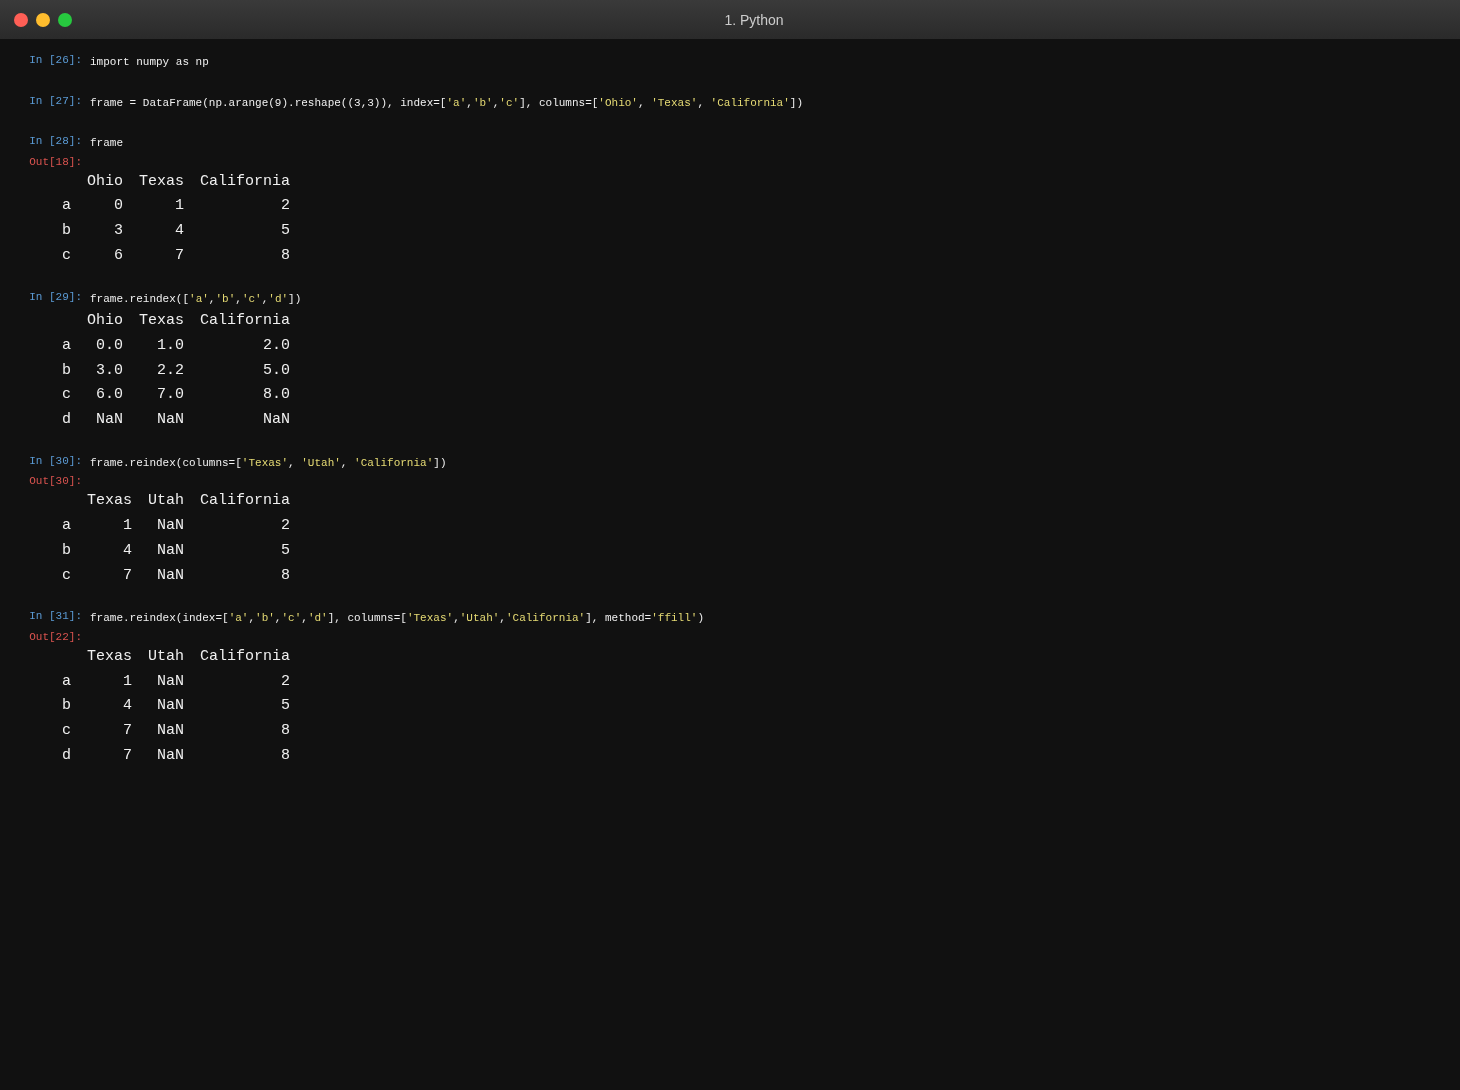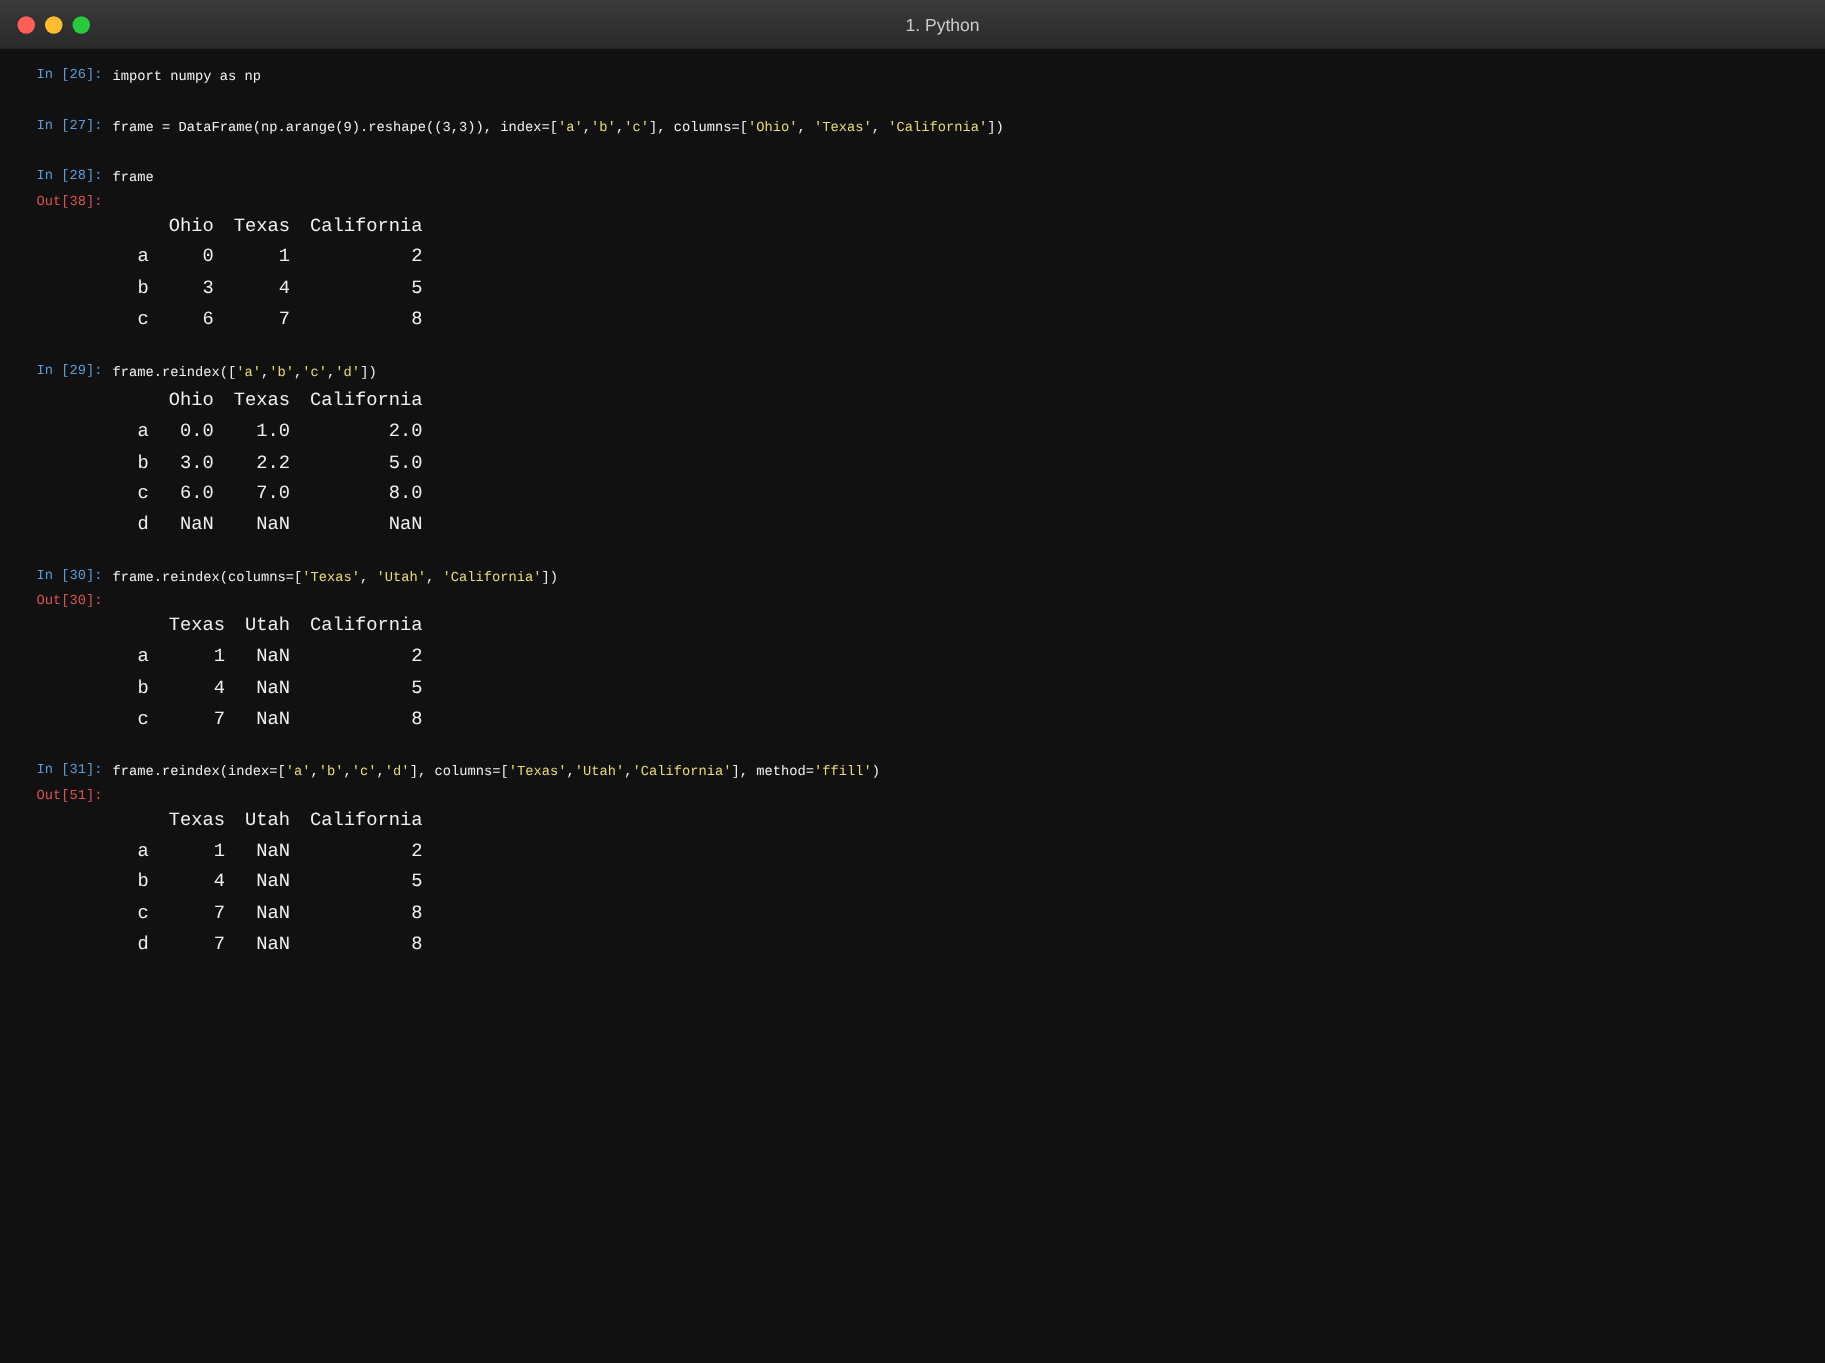--- a/index.html
+++ b/index.html
@@ -86,21 +86,21 @@
       color: #d9534f;
     }
 
     .cell-code {
       color: #f0f0f0;
       font-size: 11px;
       line-height: 1.5;
     }
 
     .cell-output {
-      padding-left: 90px;
+      padding-left: 42px;
       padding-right: 20px;
     }
 
     .output-table {
       font-size: 15px;
       color: #f0f0f0;
       line-height: 1.65;
       font-family: 'Courier New', Courier, monospace;
     }
 
@@ -176,21 +176,21 @@
 
   <div class="spacer"></div>
 
   <div class="cell">
     <div class="cell-input">
       <span class="cell-prompt">In [28]:</span>
       <span class="cell-code">frame</span>
     </div>
 
     <div class="cell-input">
-      <span class="cell-prompt out">Out[38]:</span>
+      <span class="cell-prompt out">Out[18]:</span>
     </div>
     <div class="cell-output output-table">
       <table>
         <tbody>
             <tr>
           <th class="idx"></th>
           <th>Ohio</th>
           <th>Texas</th>
           <th>California</th>
         </tr>
@@ -305,21 +305,21 @@
   </div>
 
   <div class="spacer"></div>
 
   <div class="cell">
     <div class="cell-input">
       <span class="cell-prompt">In [31]:</span>
       <span class="cell-code">frame.reindex(index=[<span class="string-color">'a'</span>,<span class="string-color">'b'</span>,<span class="string-color">'c'</span>,<span class="string-color">'d'</span>], columns=[<span class="string-color">'Texas'</span>,<span class="string-color">'Utah'</span>,<span class="string-color">'California'</span>], method=<span class="string-color">'ffill'</span>)</span>
     </div>
     <div class="cell-input">
-      <span class="cell-prompt out">Out[51]:</span>
+      <span class="cell-prompt out">Out[22]:</span>
     </div>
     <div class="cell-output output-table">
       <table>
         <tbody>
             <tr>
           <th class="idx"></th>
           <th>Texas</th>
           <th>Utah</th>
           <th>California</th>
         </tr>

